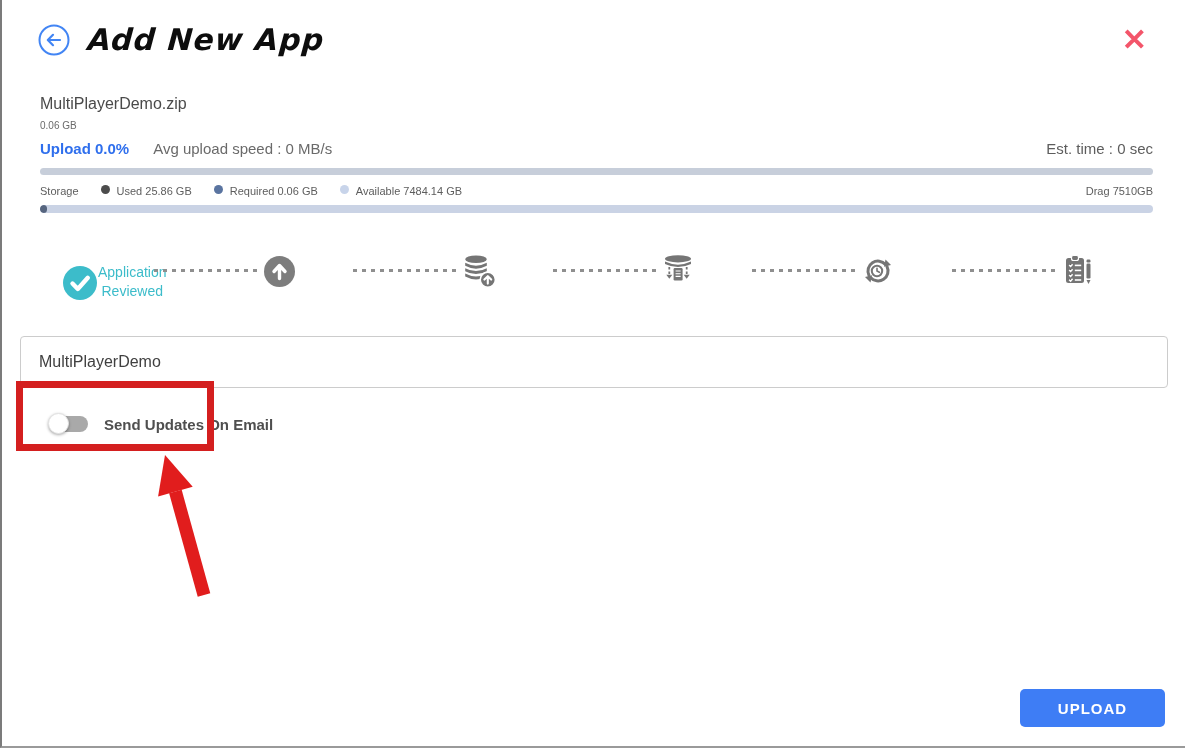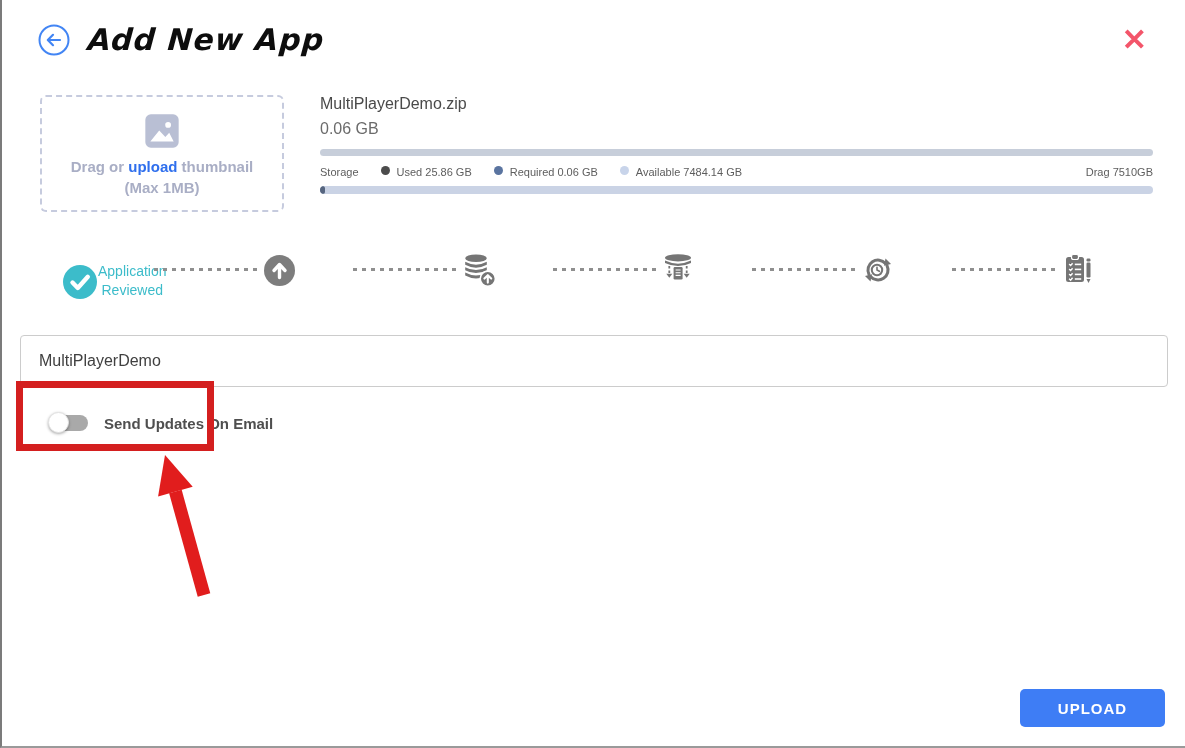--- a/index.html
+++ b/index.html
@@ -20,21 +20,21 @@
   .upload-section { display:flex; margin:38px 32px 0 38px; gap:36px; }
   .thumb-box {
     width:244px; height:117px; border:2px dashed #c6cbde; border-radius:6px;
     display:flex; flex-direction:column; align-items:center; justify-content:center;
     color:#a9aec5; font-size:15px; font-weight:bold; cursor:pointer; flex:0 0 auto;
   }
   .thumb-box .tline { margin-top:4px; }
   .thumb-box .upload-link { color:#2f6fed; }
   .file-info { flex:1; min-width:0; }
   .file-name { font-size:16px; color:#4a4a4a; }
-  .file-size { font-size:16px; color:#6b6b6b; margin-top:7px; }
+  .file-size { font-size:10px; color:#6b6b6b; margin-top:7px; }
   .upload-row { display:flex; align-items:center; margin-top:9px; font-size:15px; color:#6a6a6a; }
   .upload-pct { color:#2f6fed; font-weight:bold; }
   .avg-speed { margin-left:24px; }
   .est-time { margin-left:auto; color:#5d5d5d; }
   .bar { height:7px; border-radius:4px; background:#c7ceda; margin-top:11px; overflow:hidden; position:relative; }
   .bar-fill { height:100%; border-radius:4px; background:#56657f; width:0; }
   .storage-row { display:flex; align-items:center; margin-top:10px; font-size:11px; color:#5d5d5d; }
   .legend-item { display:flex; align-items:flex-start; margin-left:22px; }
   .bullet { width:9px; height:9px; border-radius:50%; margin-right:7px; display:inline-block; }
   .bullet-used { background:#4c4c4c; }
@@ -93,39 +93,29 @@
         </svg>
       </span>
     </button>
     <div class="title">Add New App</div>
     <button class="close-btn">
       <span>✕</span>
     </button>
   </div>
 
   <div class="upload-section">
-    <div class="thumb-box">
-      <span>
-        <svg width="40" height="40" viewBox="0 0 36 36">
-          <rect x="3" y="3" width="30" height="30" rx="5" fill="#b9bfd4"></rect>
-          <circle cx="23.5" cy="12.5" r="2.6" fill="#fff"></circle>
-          <path d="M7.5 27.5 L15.5 17.5 L21 23.5 L24.5 19.5 L28.5 27.5 Z" fill="#fff"></path>
-        </svg>
-      </span>
-      <div class="tline">
-        <span>Drag or</span>
-        <span class="upload-link">upload</span>
-        <span>thumbnail</span>
-      </div>
-      <div class="tline">(Max 1MB)</div>
-    </div>
 
     <div class="file-info">
       <div class="file-name">MultiPlayerDemo.zip</div>
       <div class="file-size">0.06 GB</div>
+      <div class="upload-row">
+        <span class="upload-pct">Upload 0.0%</span>
+        <span class="avg-speed">Avg upload speed : 0 MB/s</span>
+        <span class="est-time">Est. time : 0 sec</span>
+      </div>
       <div class="bar">
         <div class="bar-fill" style="width: 0%;"></div>
       </div>
       <div class="storage-row">
         <span>Storage</span>
         <span class="legend-item">
           <span class="bullet bullet-used"></span>
           <span>Used 25.86 GB</span>
         </span>
         <span class="legend-item">

